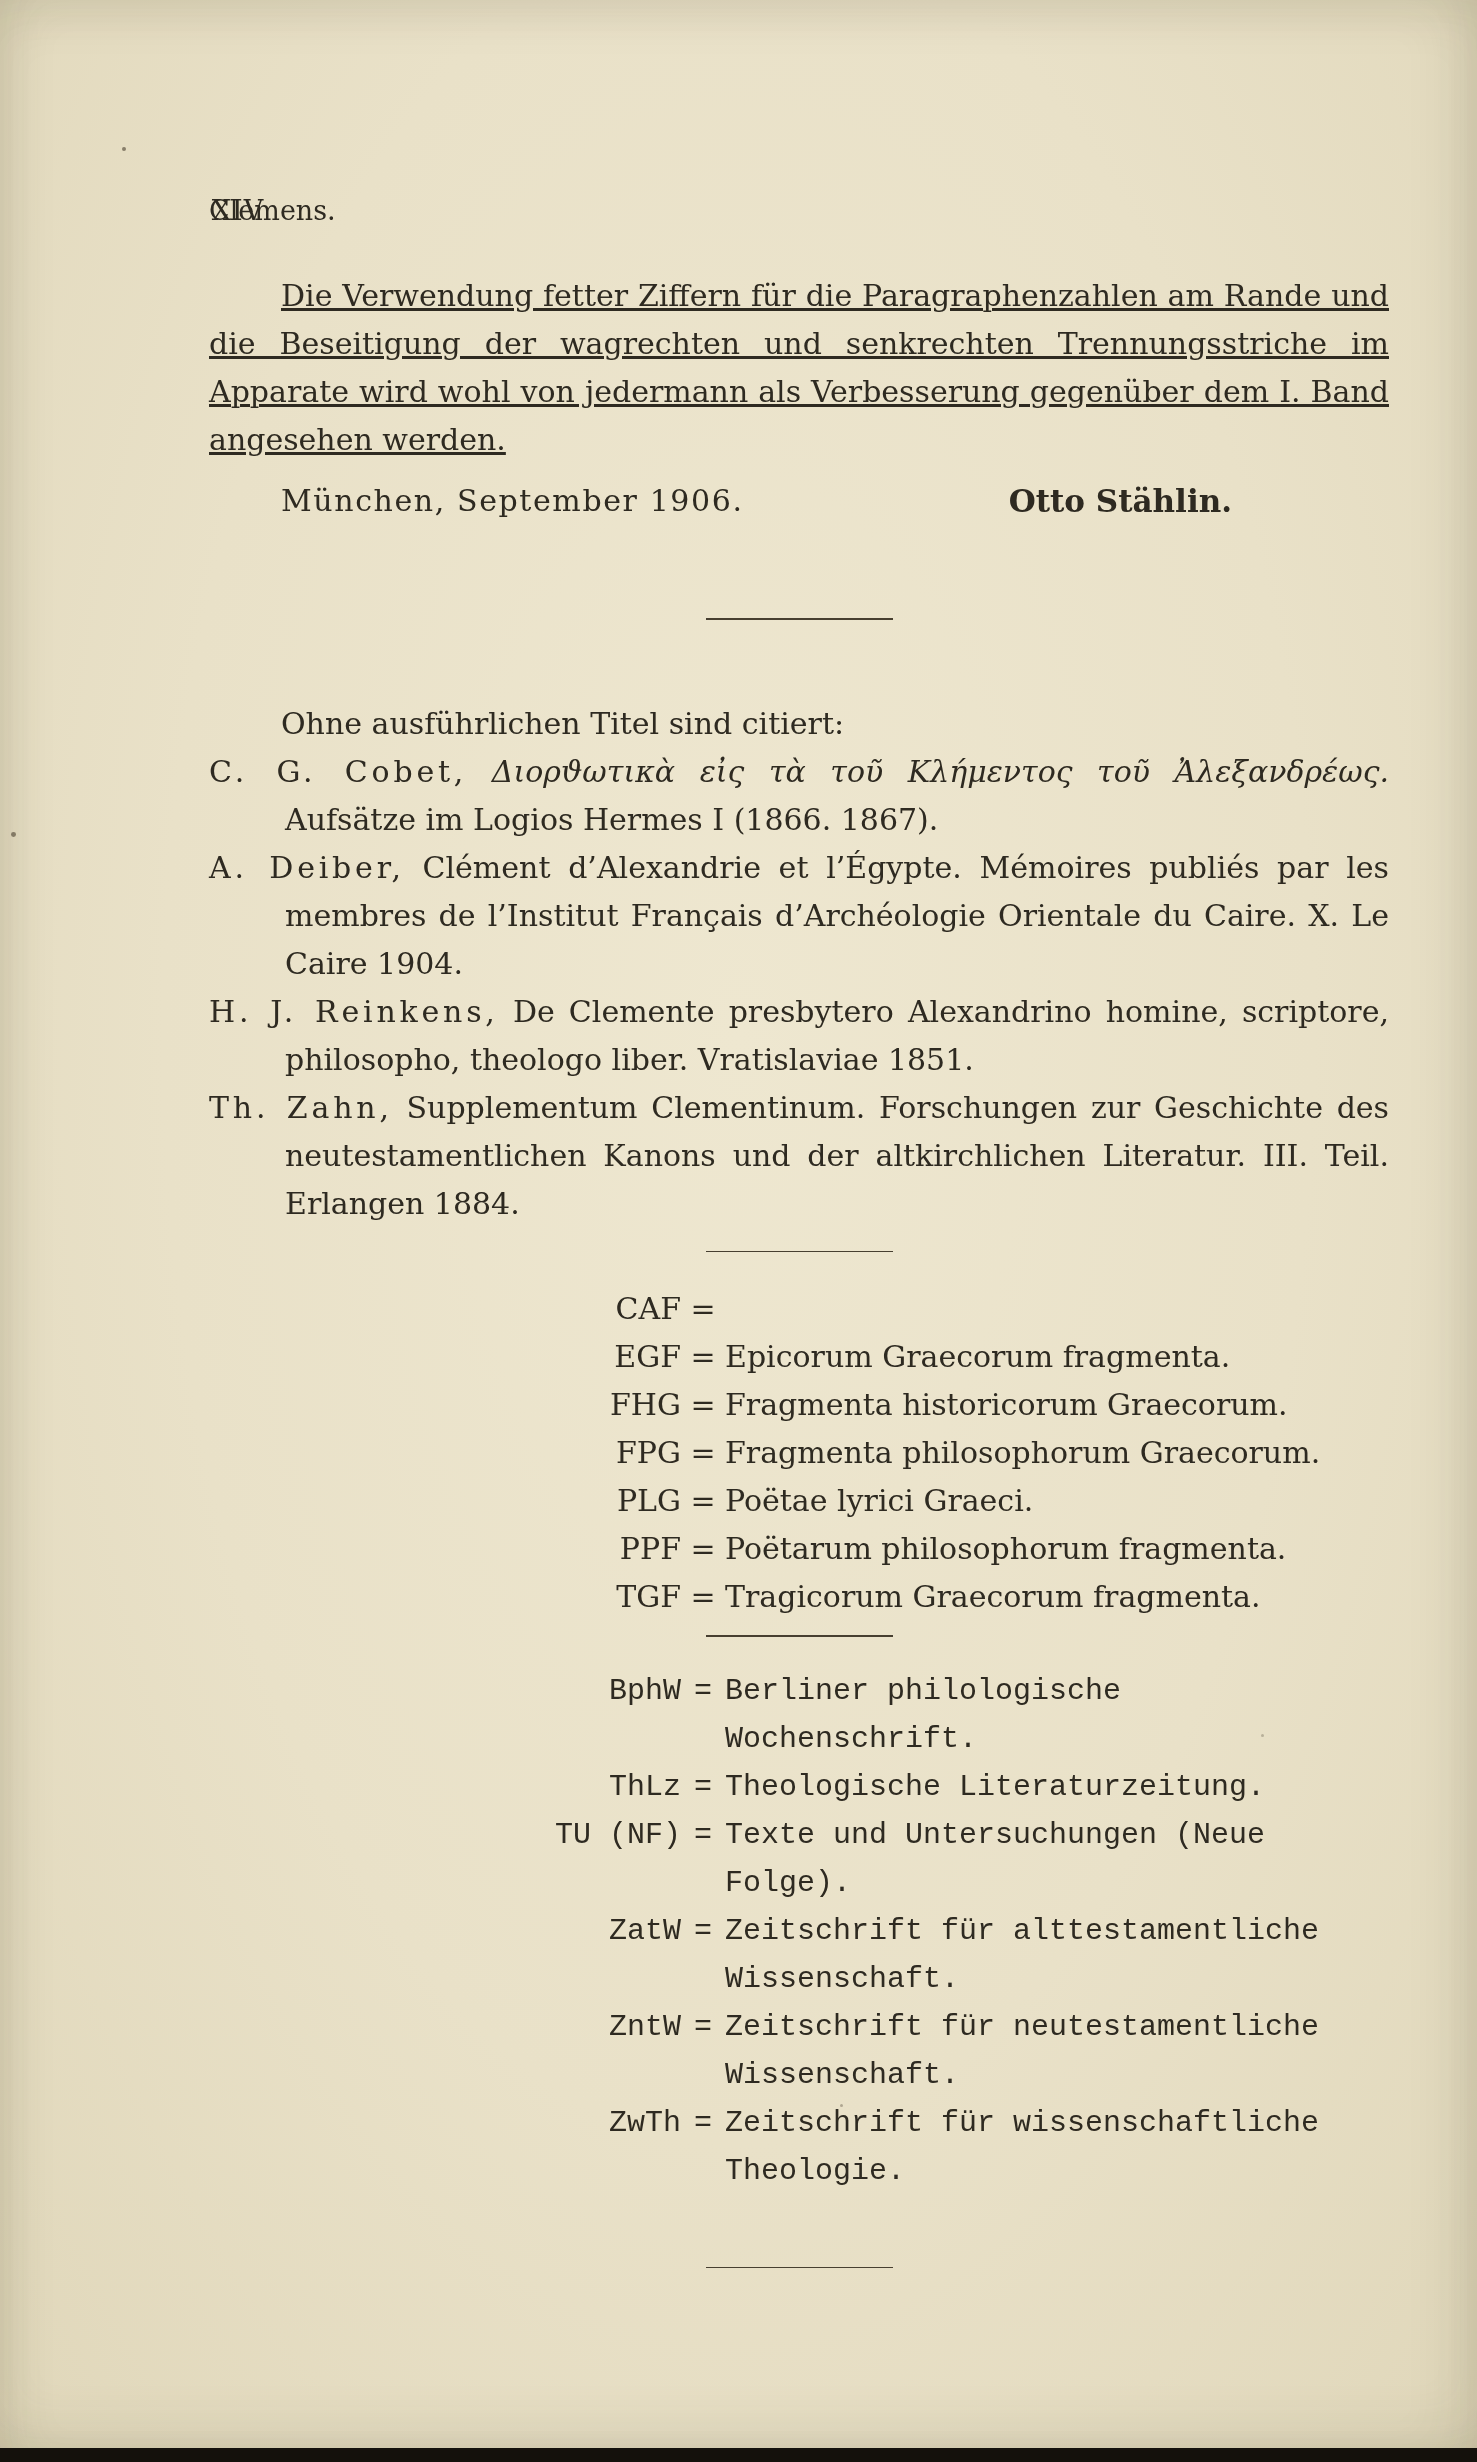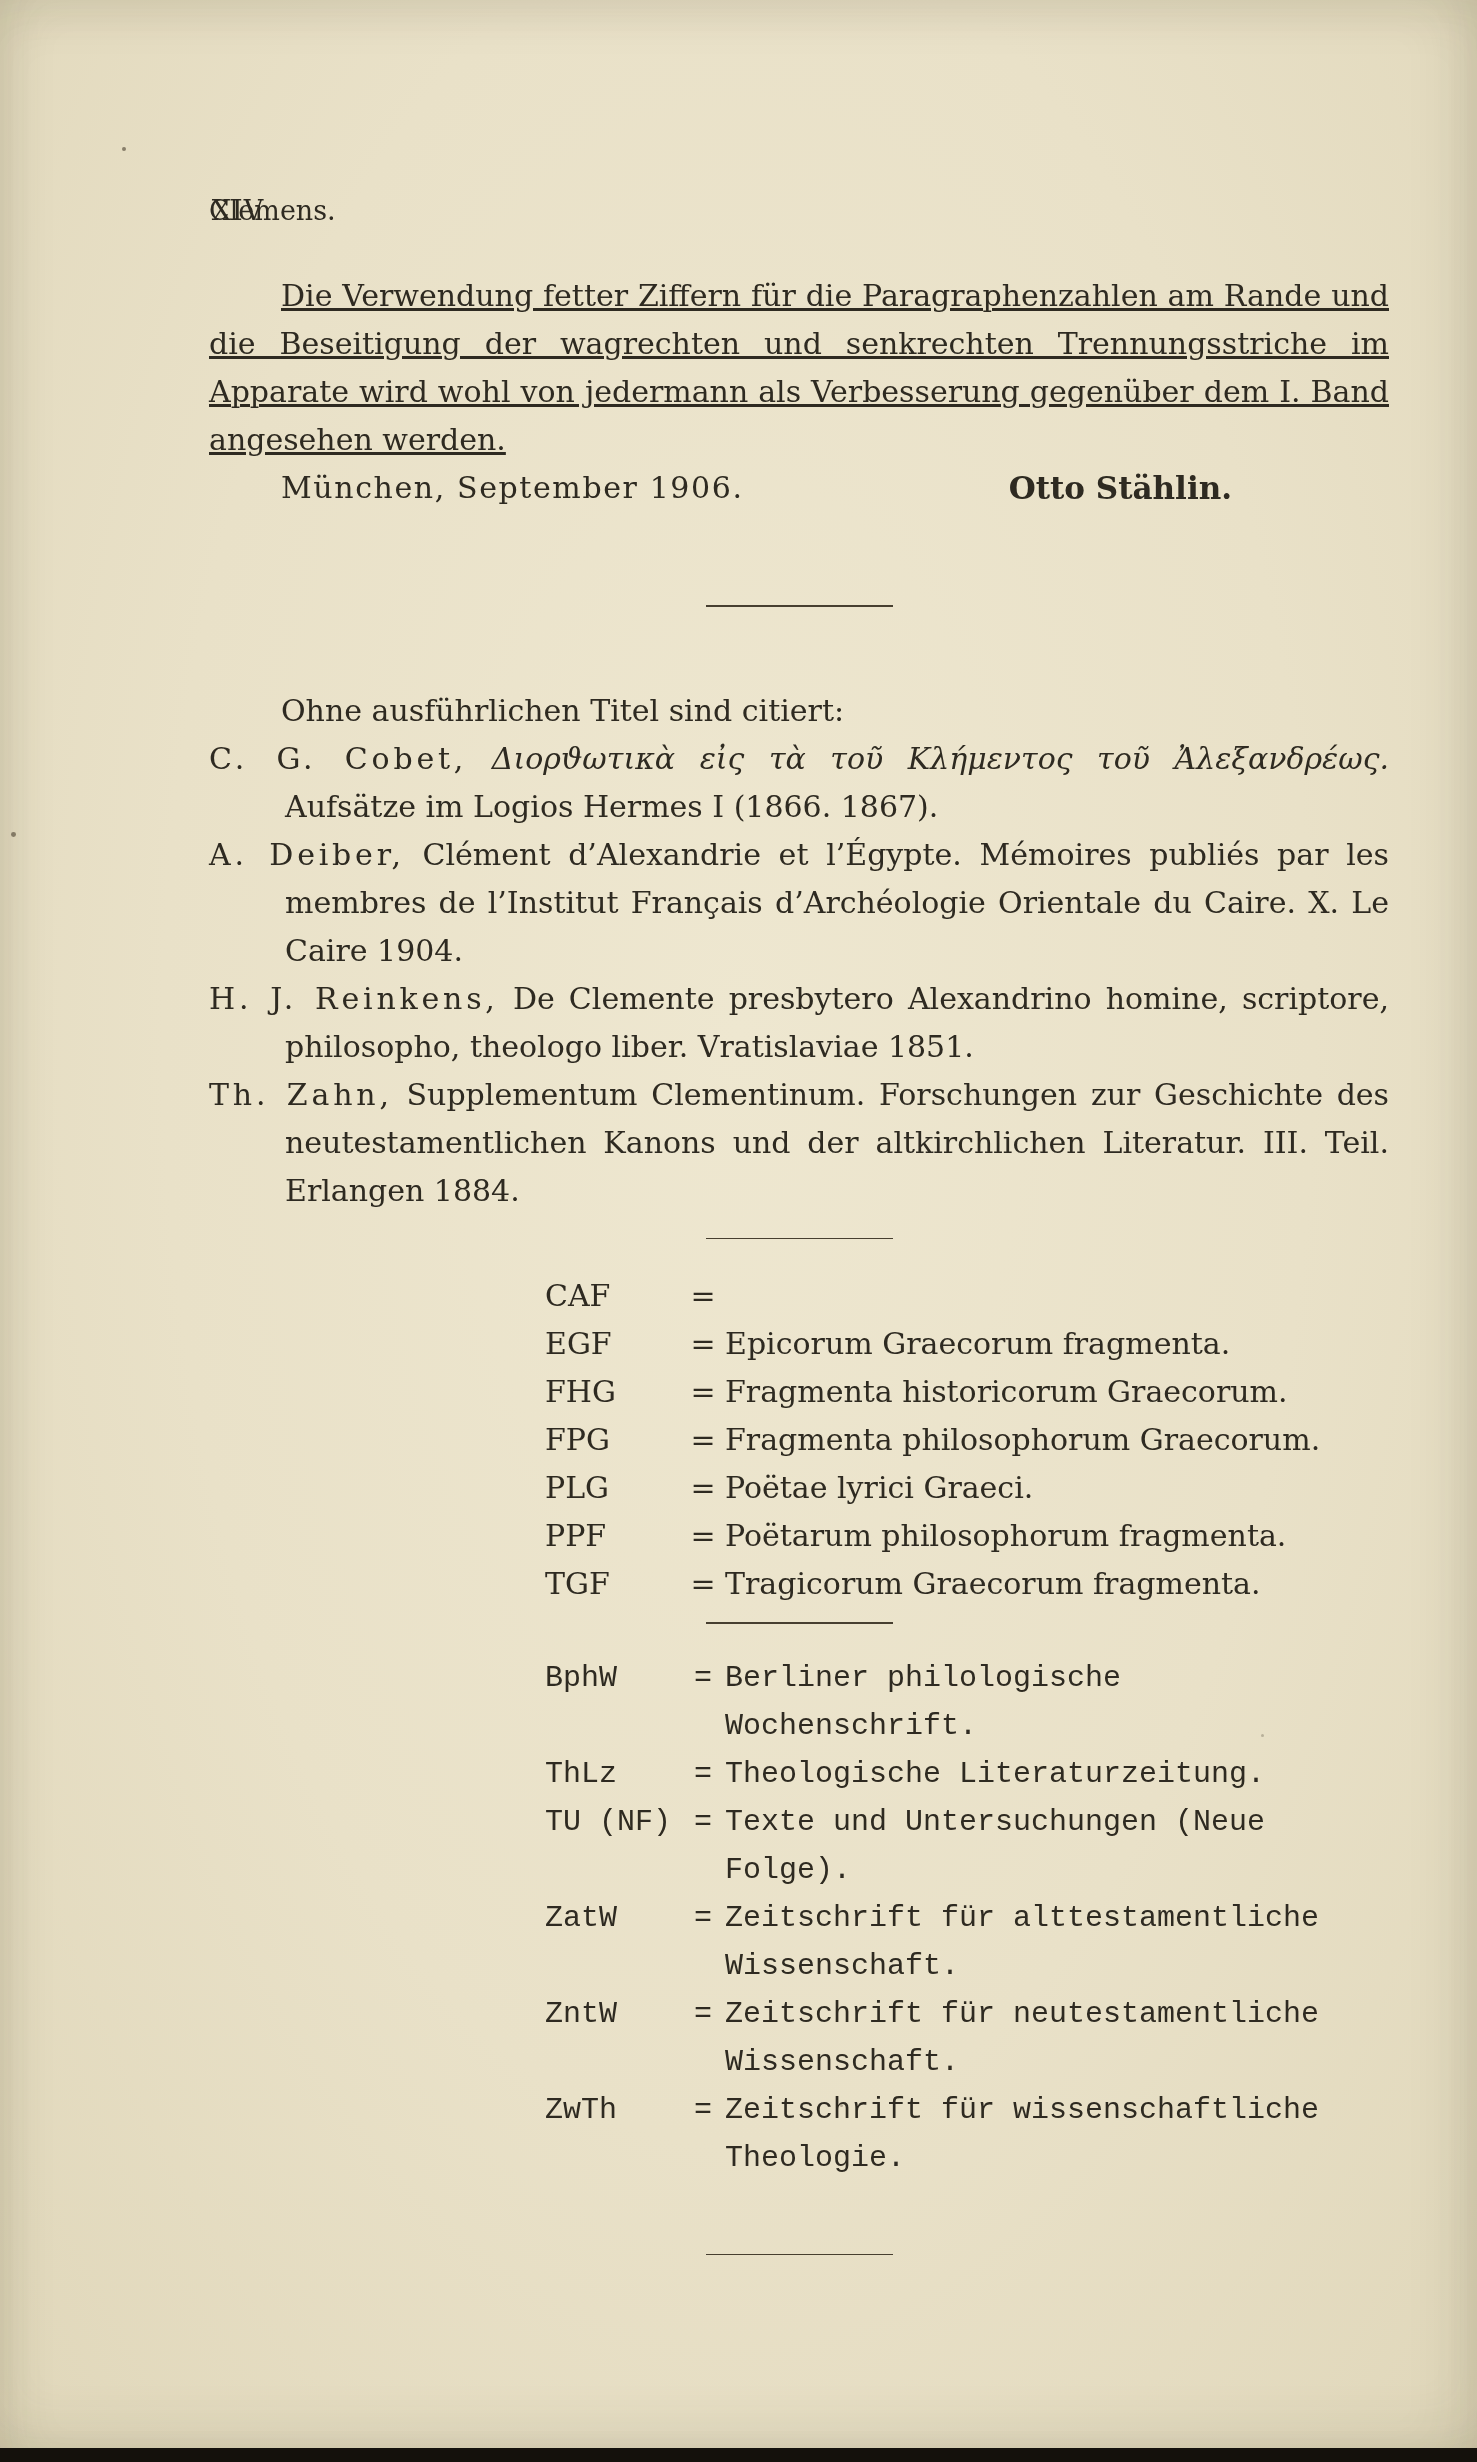--- a/index.html
+++ b/index.html
@@ -36,21 +36,21 @@
   .running-title { text-align: left; }
   .body-par {
     margin-top: 44px;
     font-size: 30px;
     line-height: 48px;
     text-align: justify;
     text-indent: 72px;
     text-decoration: underline;
   }
   .dateline-row {
-    margin-top: 0;
+    margin-top: 13px;
     font-size: 30px;
     line-height: 48px;
     display: flex;
     justify-content: space-between;
   }
   .dateline { margin-left: 72px; letter-spacing: 1.6px; }
   .signature { font-weight: bold; font-size: 31px; margin-right: 157px; }
   .divider {
     width: 187px;
     height: 1.6px;
@@ -82,21 +82,21 @@
     font-size: 30px;
     line-height: 48px;
   }
   .abbr-list.fragments { margin-top: 33px; }
   .abbr-list.journals  { margin-top: 30px; font-family: Liberation Mono, monospace; }
   .abbr-row {
     display: grid;
     grid-template-columns: 136px 44px 1fr;
     margin-left: 336px;
   }
-  .abbr-code { text-align: left; }
+  .abbr-code { text-align: right; }
   .equals { text-align: center; }
   .bottom-strip {
     position: absolute;
     left: 0; right: 0; bottom: 0;
     height: 14px;
     background: #14110c;
   }
   .speck { position: absolute; width: 3.8px; height: 3.8px; border-radius: 50%; background: rgba(60,50,35,0.55); }
   .speck.s1 { left: 122px;  top: 147px;  }
   .speck.s2 { left: 11px;   top: 832px; width: 4.9px; height: 4.9px; }

